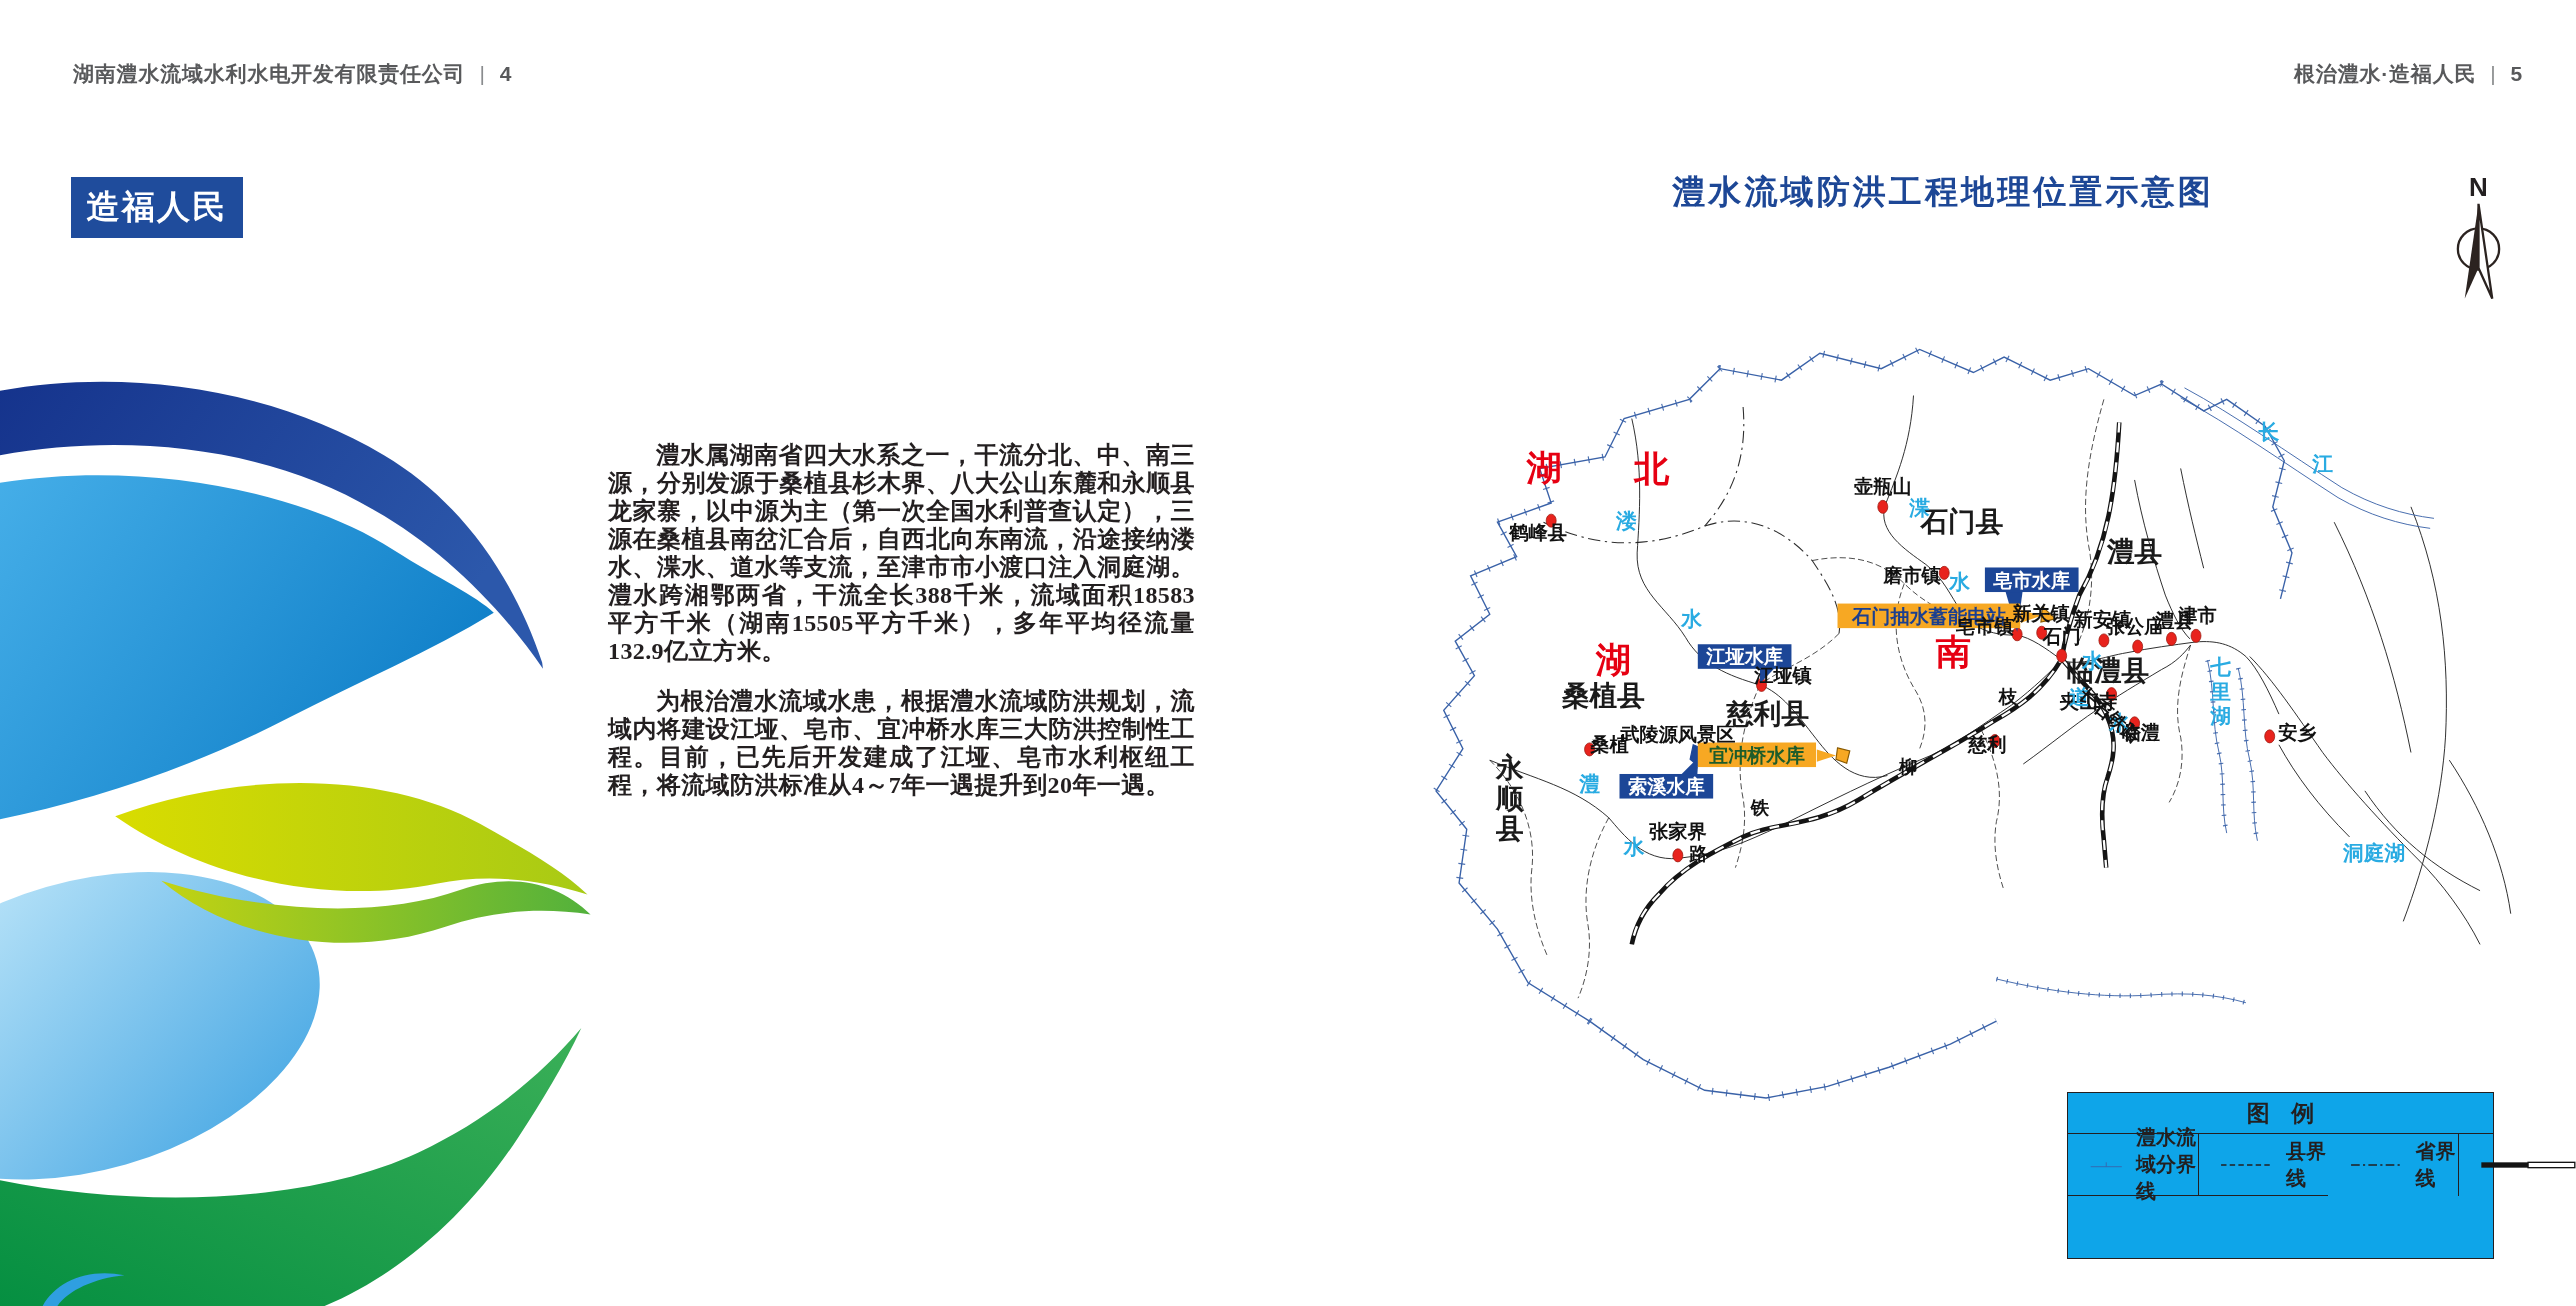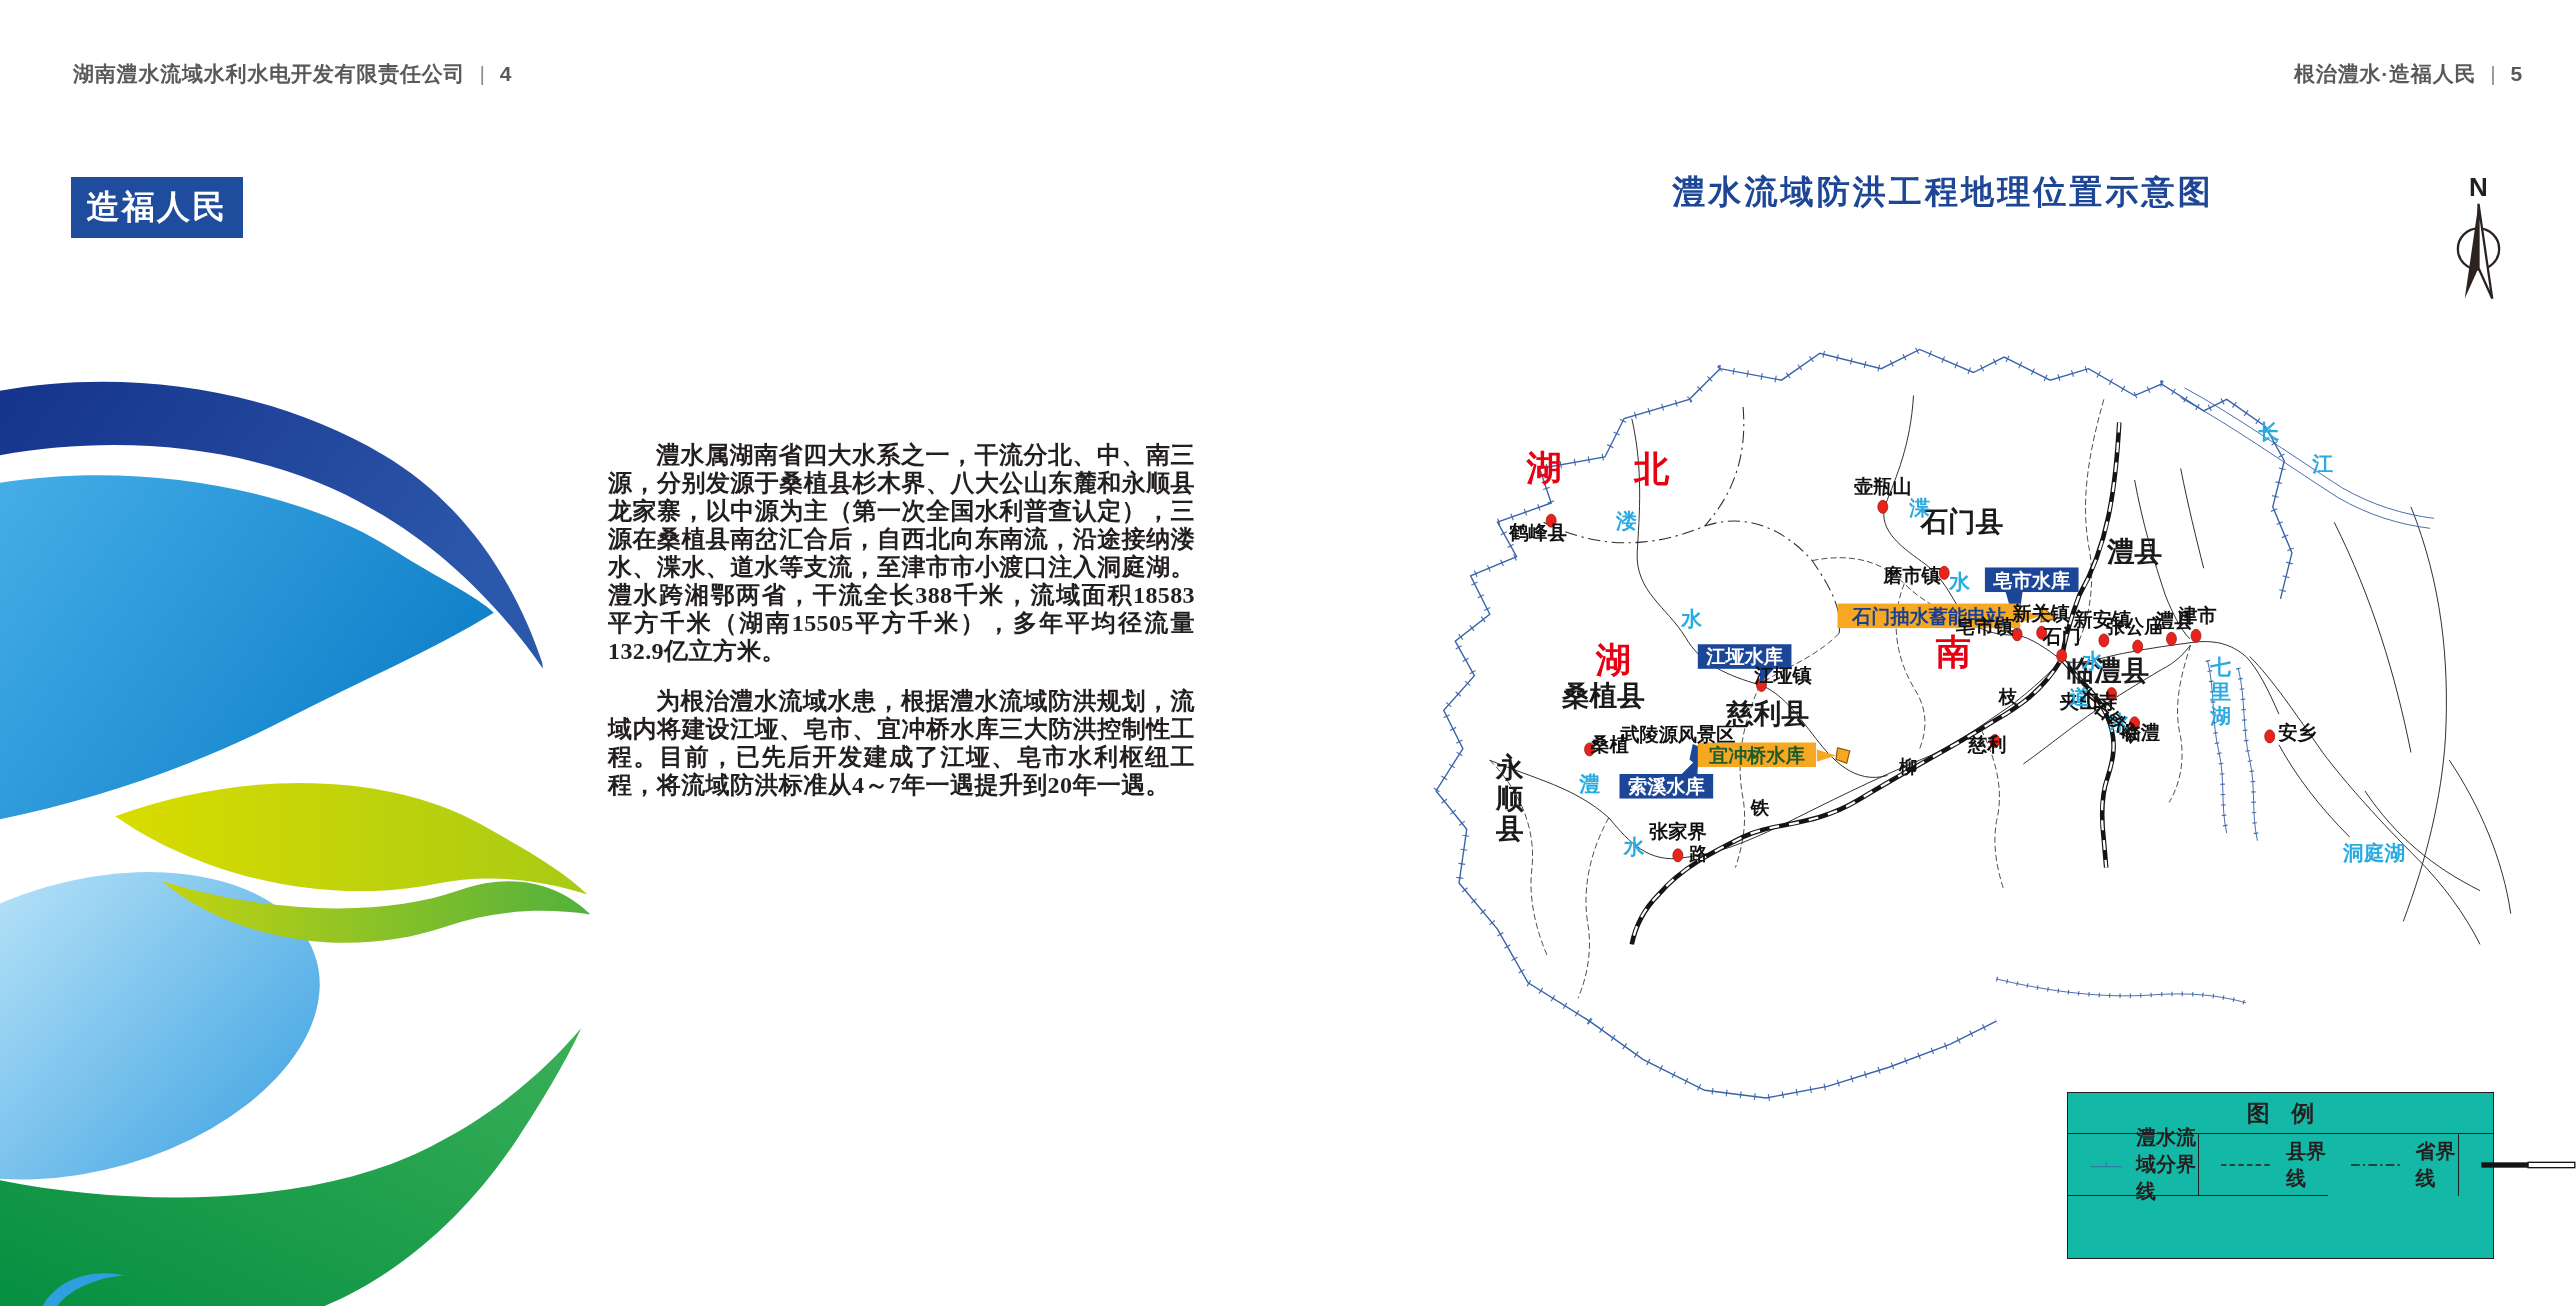--- a/index.html
+++ b/index.html
@@ -45,21 +45,21 @@
   .cline{fill:none;stroke:#2e2e2e;stroke-width:1.1;stroke-dasharray:8 4;}
   .pline{fill:none;stroke:#2e2e2e;stroke-width:1.4;stroke-dasharray:16 6 3 6;}
   .rline{fill:none;stroke:#1f1f1f;stroke-width:1.2;}
   .bline{fill:none;stroke:#3a62a8;stroke-width:1.2;}
   .bline-t{fill:none;stroke:#3a62a8;stroke-width:6;stroke-dasharray:1.5 12;opacity:.9;}
   .railA{stroke:#141414;stroke-width:6;fill:none;}
   .railB{stroke:#ffffff;stroke-width:3;fill:none;stroke-dasharray:13 13;}
 
   
   #legend{left:2067px;top:1092px;width:427px;height:167px;border:1.5px solid #231f20;
-      box-sizing:border-box;background:#14b8a6;}
+      box-sizing:border-box;background:#0ea5e9;}
   #legend .lg-title{height:40px;border-bottom:1.5px solid #231f20;display:flex;
       align-items:center;justify-content:center;font-size:23px;font-weight:bold;
       letter-spacing:21.5px;color:#231f20;text-indent:21.5px;}
   #legend .lg-grid{display:grid;grid-template-columns:1fr 1fr 1fr 1fr;grid-template-rows:62px 62px;}
   #legend .lg-cell{display:flex;align-items:center;justify-content:flex-start;
       padding-left:21.5px;box-sizing:border-box;}
   #legend .c1{border-right:1.5px solid #231f20;border-bottom:1.5px solid #231f20;}
   #legend .c2{border-bottom:1.5px solid #231f20;}
   #legend .c3{border-right:1.5px solid #231f20;}
   #legend .lg-label{font-size:20px;font-weight:bold;color:#231f20;margin-left:14px;}

